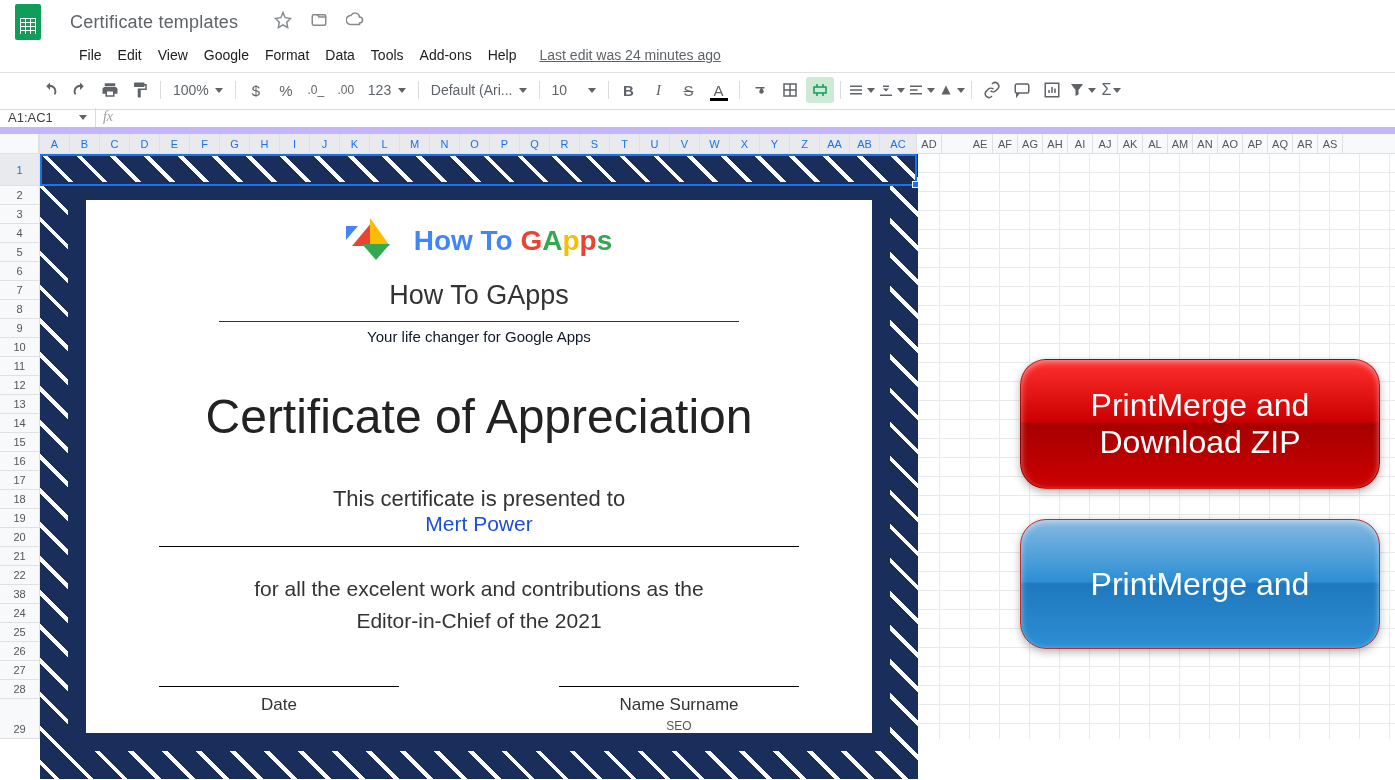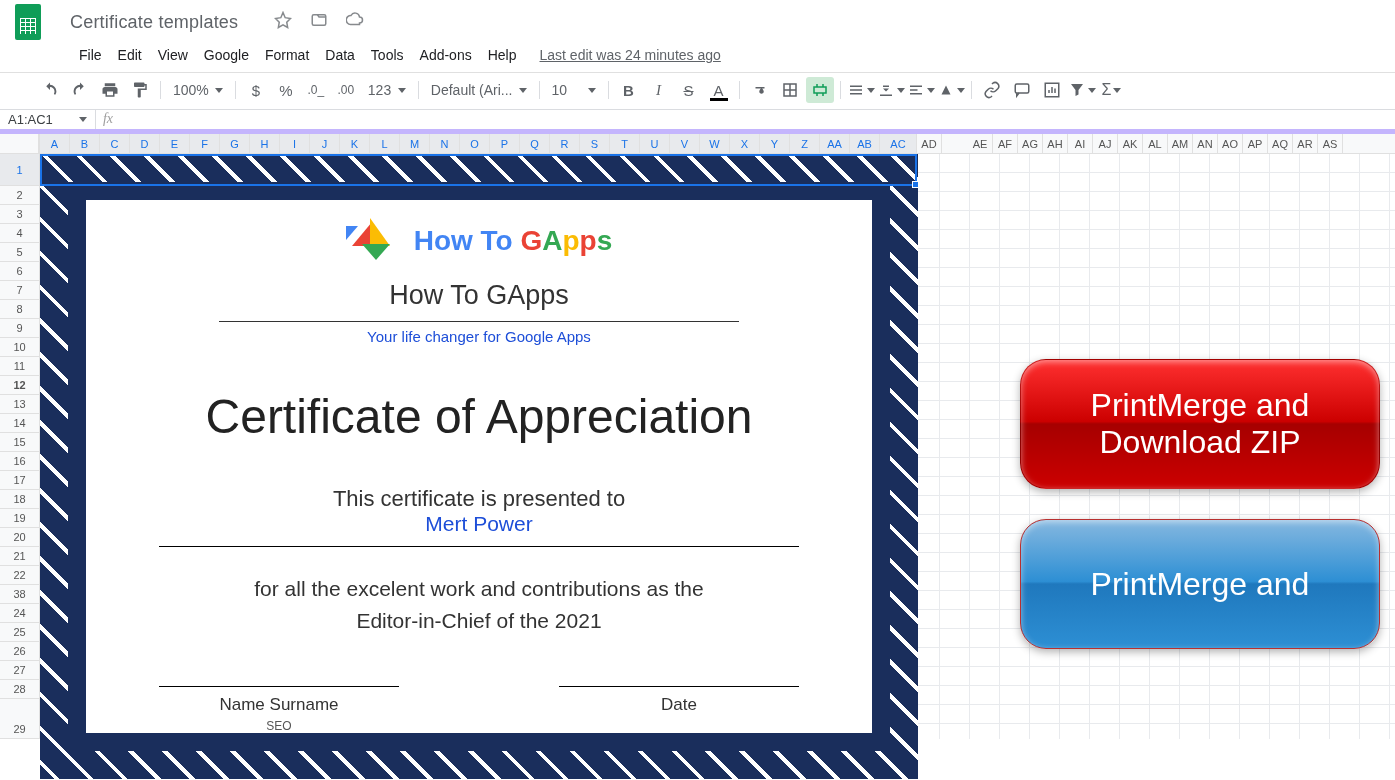--- a/index.html
+++ b/index.html
@@ -24,21 +24,21 @@
     .tb-dd { display: flex; align-items: center; padding: 2px 6px; border-radius: 3px; color: #5f6368; font-size: 14px; cursor: pointer; gap: 6px; min-width: 50px; justify-content: space-between; }
     .caret { width: 0; height: 0; border-left: 4px solid transparent; border-right: 4px solid transparent; border-top: 5px solid #5f6368; }
     .font-dd { min-width: 100px; }
     .tb-btn svg { width: 18px; height: 18px; }
     .tb-icon-bold { font-weight: bold; font-size: 15px; }
     .tb-icon-italic { font-style: italic; font-size: 15px; font-family: serif; }
     .text-color-btn { position: relative; }
     .text-color-btn::after { content: ""; position: absolute; bottom: 2px; left: 5px; right: 5px; height: 3px; background: #000; }
     .cell-color-active { background: #ceead6; }
     
-    .namebox-row { display: flex; align-items: flex-end; border-bottom: 5px solid #c4b5fd; height: 24px; }
+    .namebox-row { display: flex; align-items: flex-end; border-bottom: 7px solid #c4b5fd; height: 24px; }
     .namebox { width: 96px; border-right: 1px solid #dadce0; padding: 2px 8px; font-size: 13px; color: #3c4043; display: flex; align-items: center; justify-content: space-between; }
     .fx-btn { width: 24px; display: flex; align-items: center; justify-content: center; padding: 2px 6px; color: #9e9e9e; font-style: italic; font-family: serif; font-size: 14px; border-right: none; }
     .formula-bar { flex: 1; padding: 2px 8px; font-size: 13px; }
     
     .sheet-area { position: relative; display: flex; }
     .row-headers { width: 40px; background: #f8f9fa; border-right: 1px solid #e0e0e0; }
     .row-header { height: 19px; border-bottom: 1px solid #e0e0e0; font-size: 11px; color: #555; display: flex; align-items: center; justify-content: center; }
     .row-header:first-child { height: 32px; }
     
     .col-headers { display: flex; background: #f8f9fa; border-bottom: 1px solid #e0e0e0; height: 20px; }
@@ -63,21 +63,21 @@
     .op3 { width: 0; height: 0; border-left: 14px solid transparent; border-right: 14px solid transparent; border-top: 16px solid #34a853; top: 28px; left: 16px; }
     .op4 { width: 0; height: 0; border-right: 12px solid transparent; border-top: 14px solid #4285f4; top: 10px; left: 0; }
     .logo-text { font-size: 28px; font-weight: bold; }
     .logo-text .ht { color: #4285f4; }
     .logo-text .g { color: #ea4335; }
     .logo-text .a { color: #34a853; }
     .logo-text .p { color: #fbbc04; }
     .logo-text .s { color: #34a853; }
     
     .cert-company { font-size: 27px; margin-top: 14px; color: #333; font-weight: 400; padding: 0 60px 4px; }
-    .cert-tagline { font-size: 15px; color: #1d4ed8; margin-top: 6px; border-top: 1.5px solid #333; padding: 6px 30px 0; width: 520px; }
+    .cert-tagline { font-size: 15px; color: #0f172a; margin-top: 6px; border-top: 1.5px solid #333; padding: 6px 30px 0; width: 520px; }
     .cert-title { font-size: 48px; color: #222; margin-top: 44px; font-weight: 400; }
     .cert-presented { font-size: 22px; color: #333; margin-top: 42px; }
     .cert-name { font-size: 21px; color: #1d4ed8; margin-top: 0; padding: 0 40px 10px; border-bottom: 1.5px solid #000; width: 640px; }
     .cert-desc { font-size: 21px; color: #333; margin-top: 26px; line-height: 1.5; }
     .cert-sigs { display: flex; justify-content: space-between; width: 640px; margin-top: 50px; }
     .cert-sig { text-align: center; width: 240px; }
     .cert-sig-line { border-top: 1.5px solid #000; height: 1px; }
     .cert-sig-label { font-size: 17px; color: #333; margin-top: 8px; }
     .cert-sig-sub { font-size: 12px; color: #555; margin-top: 4px; }
     
@@ -280,21 +280,21 @@
       <div class="row-header" style="height: 19px;">2</div>
       <div class="row-header" style="height: 19px;">3</div>
       <div class="row-header" style="height: 19px;">4</div>
       <div class="row-header" style="height: 19px;">5</div>
       <div class="row-header" style="height: 19px;">6</div>
       <div class="row-header" style="height: 19px;">7</div>
       <div class="row-header" style="height: 19px;">8</div>
       <div class="row-header" style="height: 19px;">9</div>
       <div class="row-header" style="height: 19px;">10</div>
       <div class="row-header" style="height: 19px;">11</div>
-      <div class="row-header" style="height: 19px; font-weight: bold;">12</div>
+      <div class="row-header" style="height: 19px;">12</div>
       <div class="row-header" style="height: 19px;">13</div>
       <div class="row-header" style="height: 19px;">14</div>
       <div class="row-header" style="height: 19px;">15</div>
       <div class="row-header" style="height: 19px;">16</div>
       <div class="row-header" style="height: 19px;">17</div>
       <div class="row-header" style="height: 19px;">18</div>
       <div class="row-header" style="height: 19px;">19</div>
       <div class="row-header" style="height: 19px;">20</div>
       <div class="row-header" style="height: 19px;">21</div>
       <div class="row-header" style="height: 19px;">22</div>
@@ -374,27 +374,27 @@
         <div class="cert-title">Certificate of Appreciation</div>
         <div class="cert-presented">This certificate is presented to</div>
         <div class="cert-name">Mert Power</div>
         <div class="cert-desc">
           <div>for all the excelent work and contributions as the</div>
           <div>Editor-in-Chief of the 2021</div>
         </div>
         <div class="cert-sigs">
           <div class="cert-sig">
             <div class="cert-sig-line"></div>
+            <div class="cert-sig-label">Date</div>
+          </div>
+          <div class="cert-sig">
+            <div class="cert-sig-line"></div>
             <div class="cert-sig-label">Name Surname</div>
             <div class="cert-sig-sub">SEO</div>
           </div>
-          <div class="cert-sig">
-            <div class="cert-sig-line"></div>
-            <div class="cert-sig-label">Date</div>
-          </div>
         </div>
       </div>
     </div>
 
     <div class="selection-box">
       <div class="selection-handle"></div>
     </div>
 
     <div class="btn-red">
       <div><span>PrintMerge and</span><br><span>Download ZIP</span></div>

